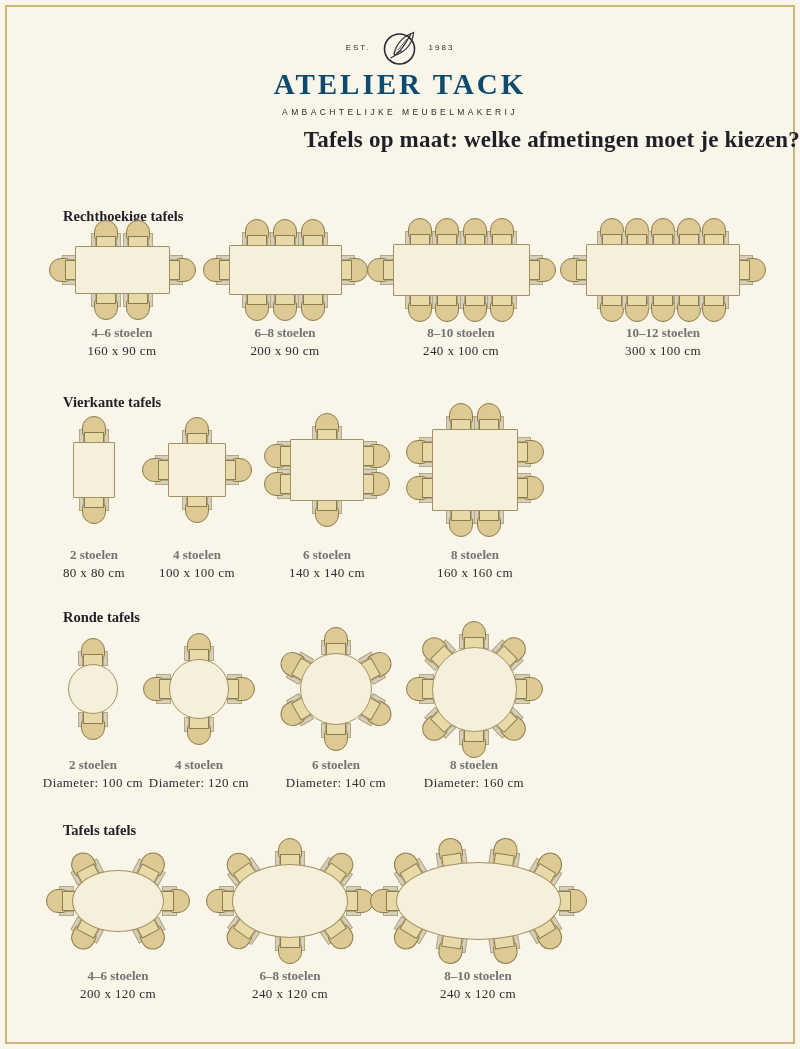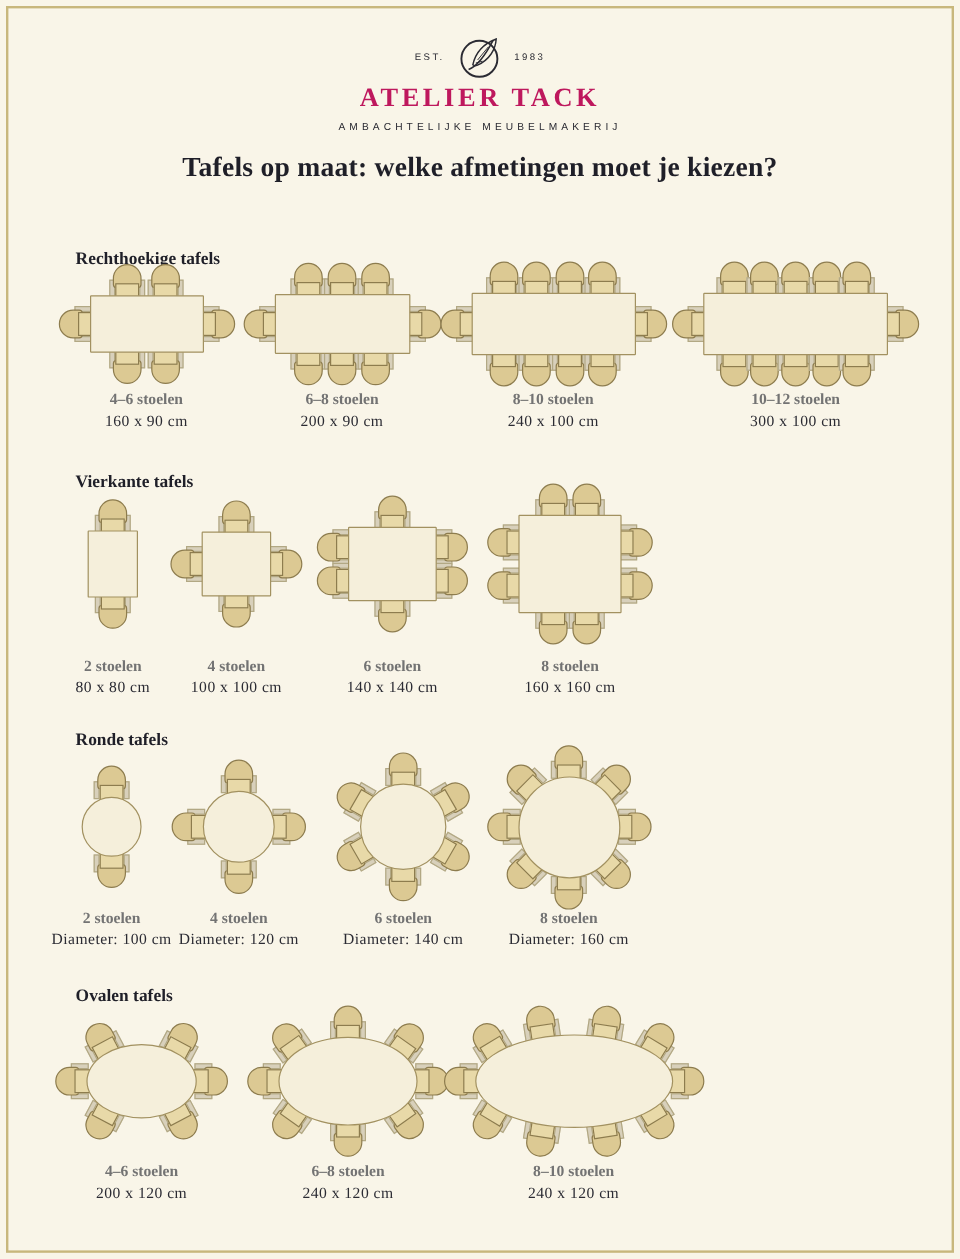--- a/index.html
+++ b/index.html
@@ -5,23 +5,23 @@
   *{margin:0;padding:0;box-sizing:border-box}
   html,body{background:#f9f5e8}
   .page{position:relative;width:800px;height:1049px;background:var(--background,#f9f5e8);
         font-family:"Liberation Serif",serif;color:var(--text,#26262e);overflow:hidden}
   .frame{position:absolute;inset:5px;border:2px solid var(--frame-border,#c8b77c);pointer-events:none}
 
   
   .logo{position:absolute;top:26px;left:0;width:100%;display:flex;flex-direction:column;align-items:center}
   .est-row{display:flex;align-items:center;gap:9px;font-family:"Liberation Sans",sans-serif;
            font-size:8px;letter-spacing:2px;color:#2b2b33}
-  .brand{font-size:22px;font-weight:700;letter-spacing:3px;margin-top:0;color:#be185d}
+  .brand{font-size:29px;font-weight:700;letter-spacing:3px;margin-top:0;color:#0c4a6e}
   .tagline{font-family:"Liberation Sans",sans-serif;font-size:8.5px;letter-spacing:3.4px;margin-top:6px;color:#2b2b33}
-  .title{position:absolute;top:127px;left:0;width:100%;text-align:center;font-size:23px;
+  .title{position:absolute;top:127px;left:0;width:100%;text-align:right;font-size:23px;
          font-weight:700;letter-spacing:.2px;color:#1f1f28}
 
   
   .section-heading{position:absolute;left:63px;font-size:14.5px;font-weight:700;color:#1f1f28}
 
   
   .diagram{position:absolute}
   .tabletop{position:absolute;background:var(--table-fill,#f5efdb);border:1px solid var(--table-border,#a29160)}
   .chair{position:absolute;width:30px;height:32px}
   .chair i{position:absolute;display:block;box-sizing:border-box}
@@ -597,21 +597,21 @@
           <i class="ar"></i>
           <i class="cback"></i>
           <i class="cseat"></i>
         </div>
         <div class="tabletop" style="left: 36px; top: 36px; width: 85px; height: 85px; border-radius: 50%;"></div>
       </div>
       <div class="item-label" style="left: 384px; top: 757px;">
         <div class="l1">8 stoelen</div>
         <div class="l2">Diameter: 160 cm</div>
       </div>
-      <div class="section-heading" style="top: 822px;">Ovalen tafels</div>
+      <div class="section-heading" style="top: 822px;">Tafels tafels</div>
       <div class="diagram" style="left: 36px; top: 834px; width: 164px; height: 134px;">
         <div class="chair" style="left: 34px; top: 17.7px; transform: rotate(-27.8deg);">
           <i class="al"></i>
           <i class="ar"></i>
           <i class="cback"></i>
           <i class="cseat"></i>
         </div>
         <div class="chair" style="left: 100px; top: 17.7px; transform: rotate(27.8deg);">
           <i class="al"></i>
           <i class="ar"></i>

